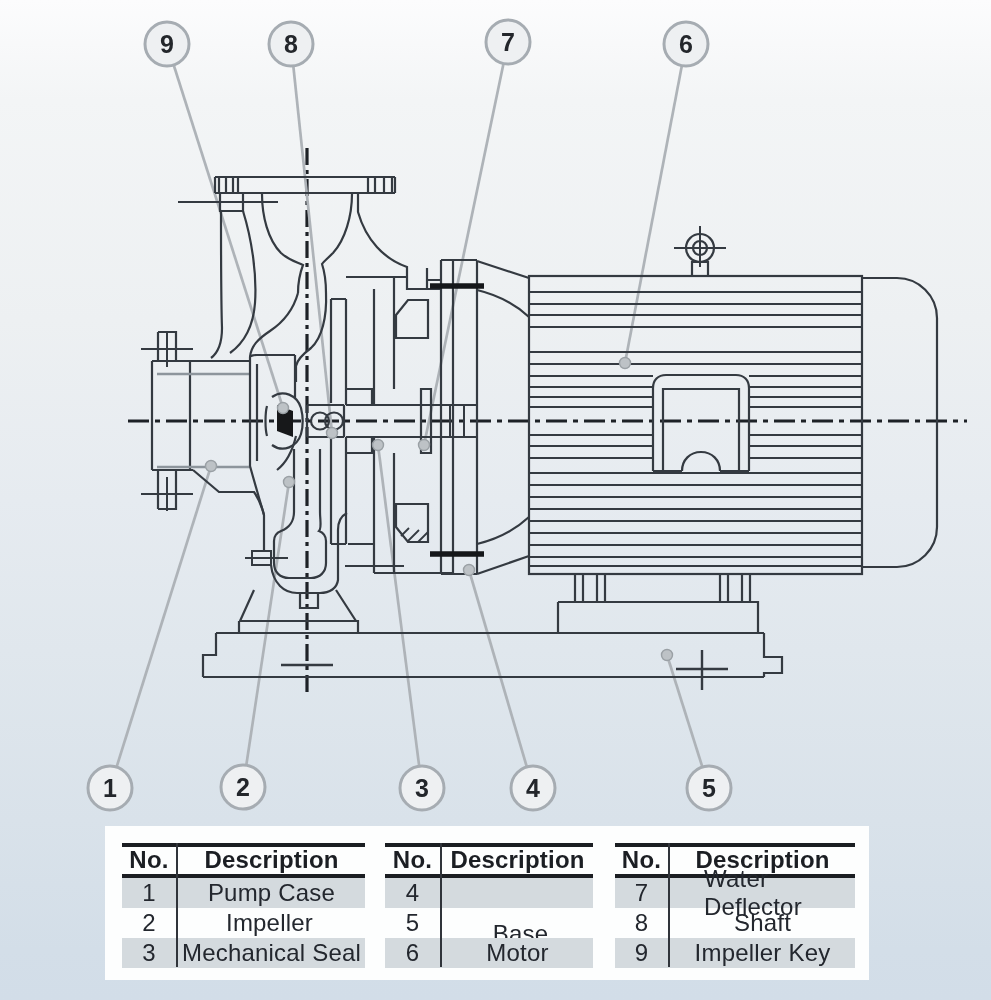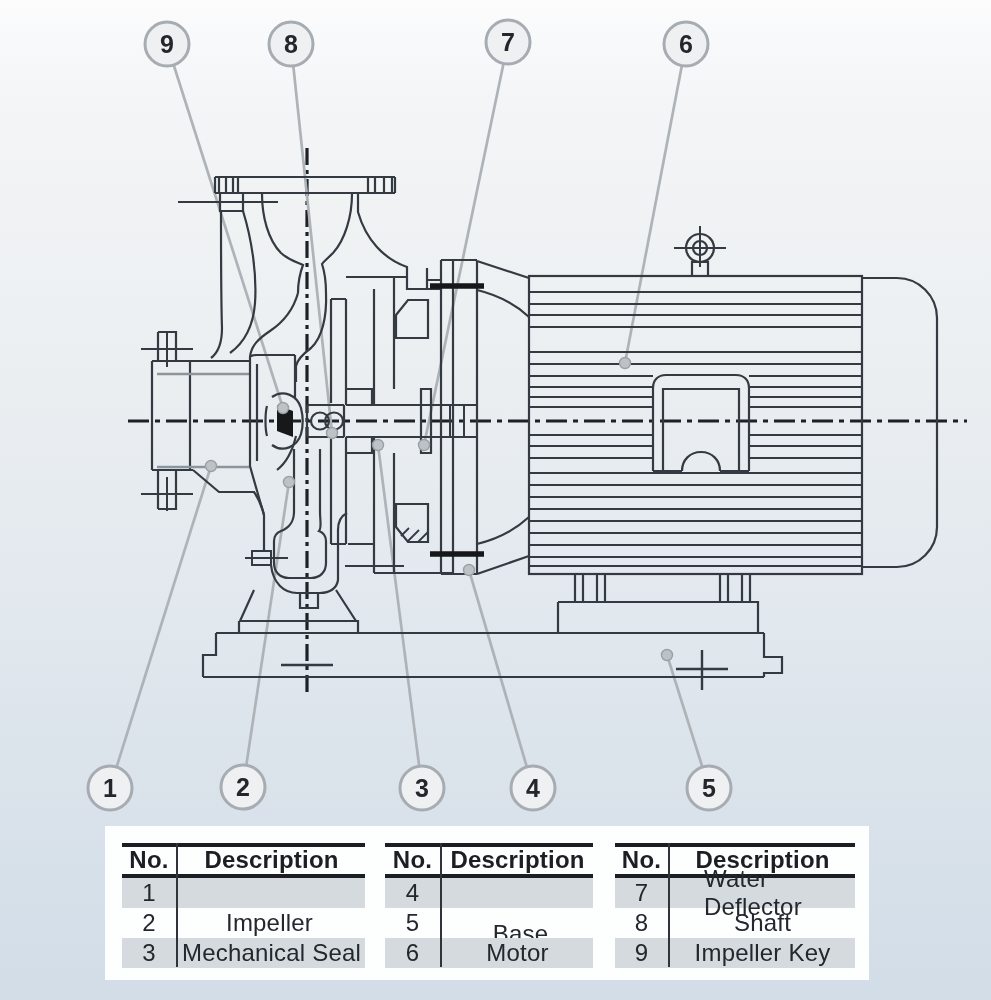--- a/index.html
+++ b/index.html
@@ -226,20 +226,21 @@
   <div id="panel">
       <div class="ptable" style="left: 17px; width: 243px;">
         <div class="rule top"></div>
         <div class="hdr-row">
           <span class="cell" style="left: 0px; width: 54px;">No.</span>
           <span class="cell" style="left: 56px; right: 0px;">Description</span>
         </div>
         <div class="rule mid"></div>
         <div class="t-row stripe" style="top: 51.5px;">
           <span class="cell" style="left: 0px; width: 54px;">1</span>
+          <span class="cell" style="left: 56px; right: 0px;">Pump Case</span>
         </div>
         <div class="t-row" style="top: 81.5px;">
           <span class="cell" style="left: 0px; width: 54px;">2</span>
           <span class="cell" style="left: 56px; right: 4px;">Impeller</span>
         </div>
         <div class="t-row stripe" style="top: 111.5px;">
           <span class="cell" style="left: 0px; width: 54px;">3</span>
           <span class="cell" style="left: 56px; right: 0px;">Mechanical Seal</span>
         </div>
         <div class="vsep" style="left: 54px;"></div>

